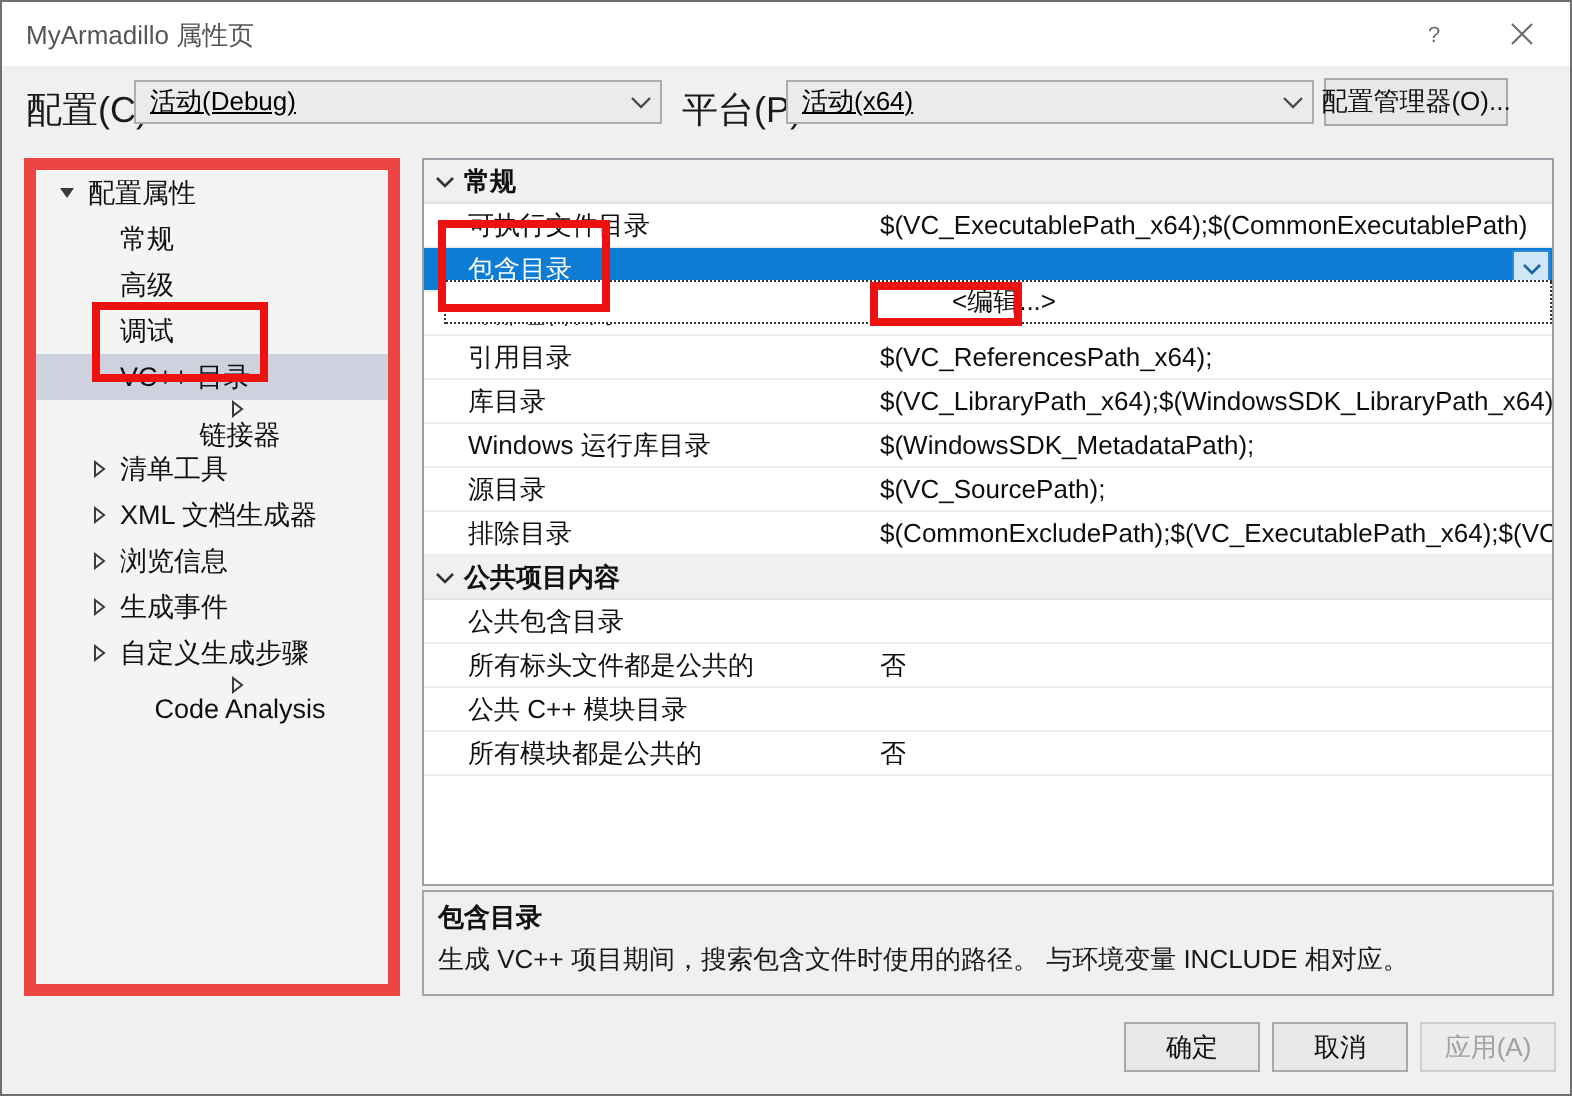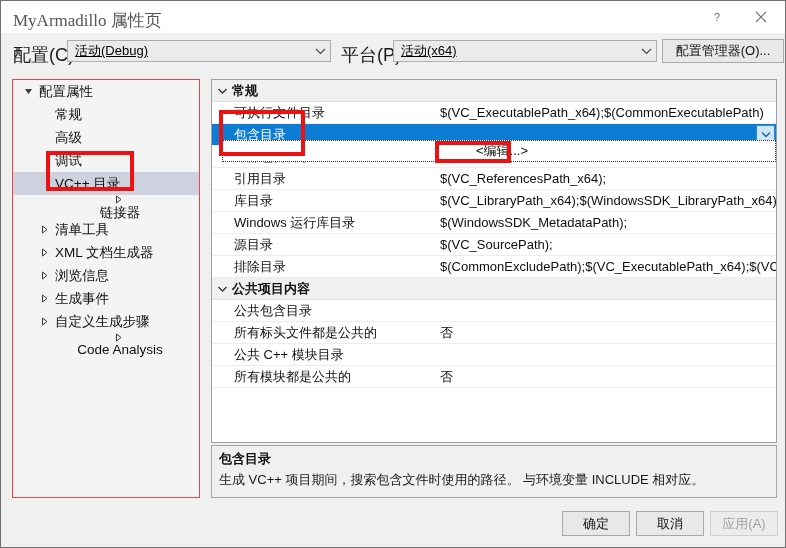--- a/index.html
+++ b/index.html
@@ -18,23 +18,22 @@
     overflow: hidden;
   }
   
   .titlebar {
     position: absolute; left: 0; top: 0;
     width: 784px; height: 32px;
     background: #ffffff;
   }
   .title-text {
     position: absolute; left: 12px; top: 8px;
-    font-size: 17px; color: #555555;
+    font-size: 13px; color: #555555;
     white-space: nowrap;
-    font-family: Liberation Serif, serif;
   }
   .tb-btn {
     position: absolute; top: 0; height: 32px; width: 44px;
     display: flex; align-items: center; justify-content: center;
     color: #767676; font-size: 14px;
     cursor: default;
   }
   .tb-help { right: 46px; }
   .tb-close { right: 2px; }
   .tb-btn svg { display: block; }
@@ -66,21 +65,21 @@
     display: flex; align-items: center; justify-content: center;
     font-size: 13px; color: #101010; white-space: nowrap;
   }
   .btn.disabled { color: #a0a0a0; background: #ececec; border-color: #cfcfcf; }
 
   
   .tree {
     position: absolute; left: 11px; top: 78px;
     width: 188px; height: 419px;
     background: #f4f4f4;
-    border: 1px solid #ef4444;
+    border: 6px solid #ef4444;
     box-sizing: border-box;
     overflow: hidden;
   }
   .tnode {
     position: relative; height: 23px; display: flex; align-items: center;
     font-size: 13.5px; color: #101010; white-space: nowrap;
   }
   .tnode.sel { background: #cdd2de; }
   .tw { width: 14px; display: inline-flex; align-items: center; justify-content: center; }
   .tw svg { display: block; }
@@ -194,21 +193,21 @@
     </div>
     <div class="lbl" style="left:340px; top:10px;">平台(P):</div>
     <div class="combo" style="left:392px; top:7px; width:264px;">
       <div class="cval">活动(x64)</div>
       <div class="carr">
         <svg width="11" height="8" viewBox="0 0 11 8">
             <path d="M1 2 L5.5 6.5 L10 2" stroke="#4a4a4a" stroke-width="1.2" fill="none"></path>
           </svg>
       </div>
     </div>
-    <div class="btn" style="left:661px; top:6px; width:122px; height:24px;">配置管理器(O)...</div>
+    <div class="btn" style="left:661px; top:6px; width:92px; height:24px;">配置管理器(O)...</div>
   </div>
 
   <div class="tree" id="tree">
       <div class="tnode" style="padding-left: 8px;">
         <span class="tw">
           <svg width="9" height="9" viewBox="0 0 9 9">
             <path d="M1 2 L8 2 L4.5 7 Z" fill="#3a3a3a"></path>
           </svg>
         </span>
         <span style="margin-left: 4px;">配置属性</span>

